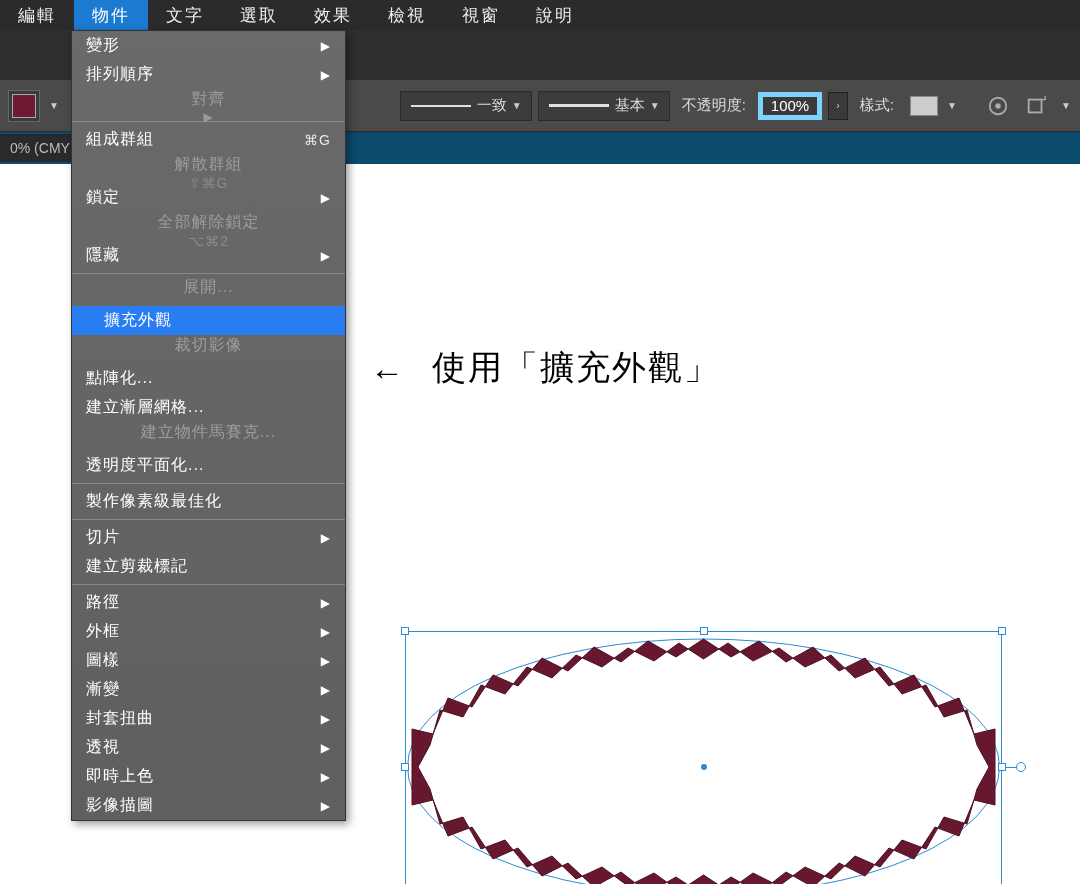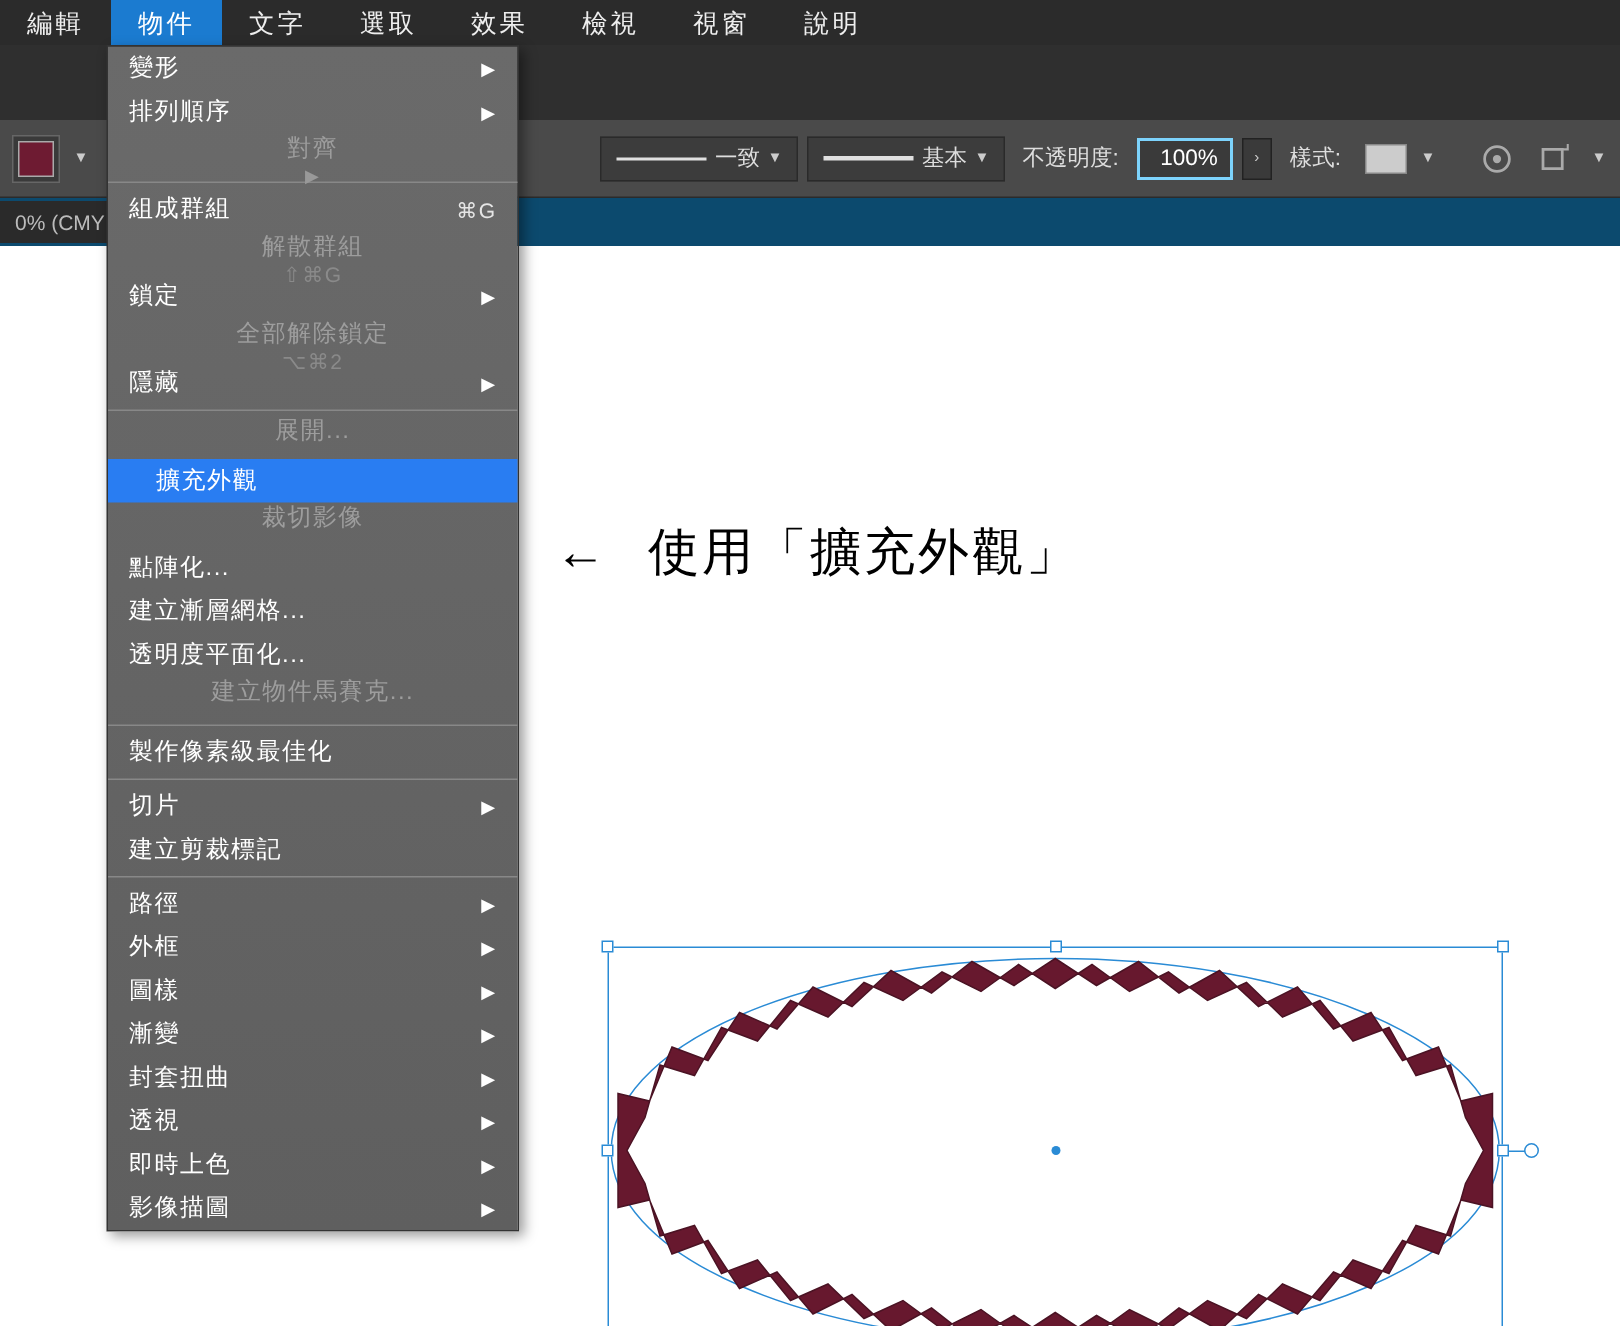--- a/index.html
+++ b/index.html
@@ -90,21 +90,21 @@
     width: 60px;
     height: 2px;
     background: #e0e0e0;
     margin: 0 4px;
   }
   .label { color: #ddd; margin: 12px 6px; }
   .num-input {
     width: 64px;
     height: 28px;
     background: #3a3a3a;
-    border: 2px solid #7dd3fc;
+    border: 5px solid #7dd3fc;
     color: #fff;
     text-align: right;
     padding: 0 8px;
     font-size: 15px;
   }
   .style-swatch {
     width: 28px;
     height: 20px;
     background: #ccc;
     border: 1px solid #888;
@@ -414,26 +414,26 @@
     </div>
     <div class="mi disabled">
       <span class="lbl">裁切影像</span>
     </div>
     <div class="mi">
       <span class="lbl">點陣化...</span>
     </div>
     <div class="mi">
       <span class="lbl">建立漸層網格...</span>
     </div>
+    <div class="mi disabled">
+      <span class="lbl">建立物件馬賽克...</span>
+    </div>
     <div class="mi">
       <span class="lbl">透明度平面化...</span>
     </div>
-    <div class="mi disabled">
-      <span class="lbl">建立物件馬賽克...</span>
-    </div>
     <div class="sep"></div>
     <div class="mi">
       <span class="lbl">製作像素級最佳化</span>
     </div>
     <div class="sep"></div>
     <div class="mi">
       <span class="lbl">切片</span>
       <span class="arrow">▶</span>
     </div>
     <div class="mi">

